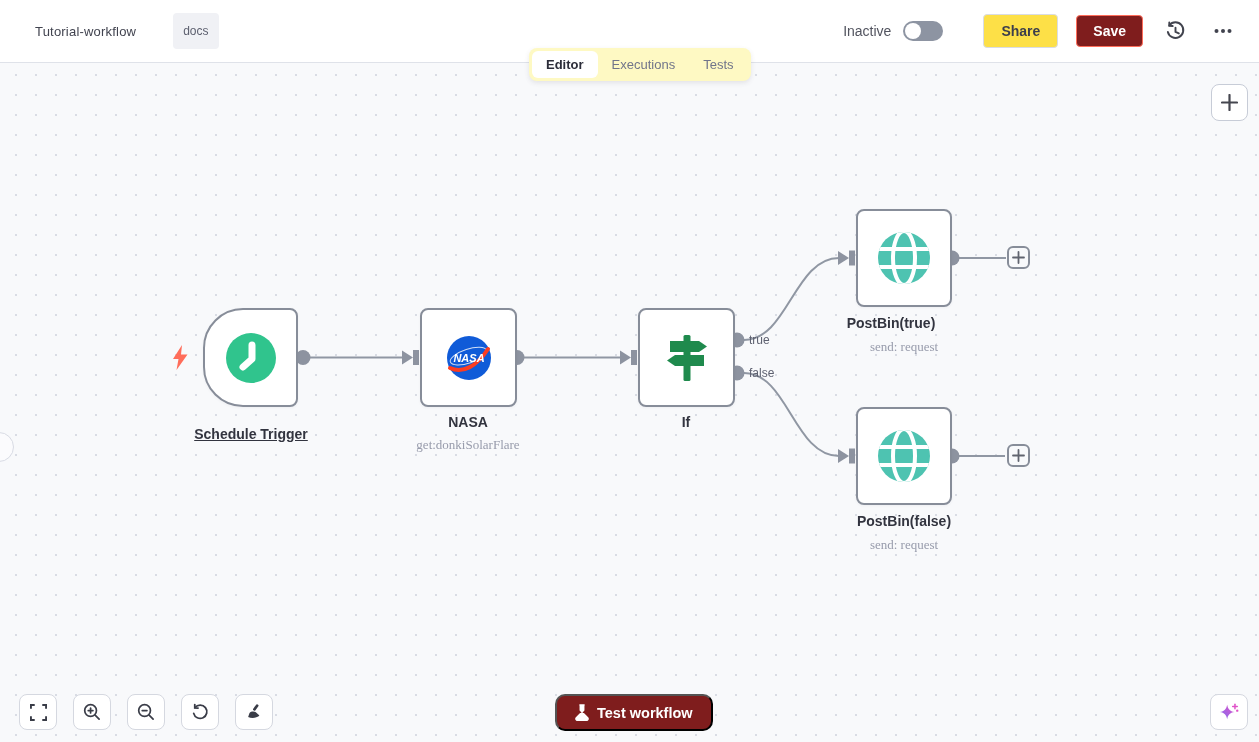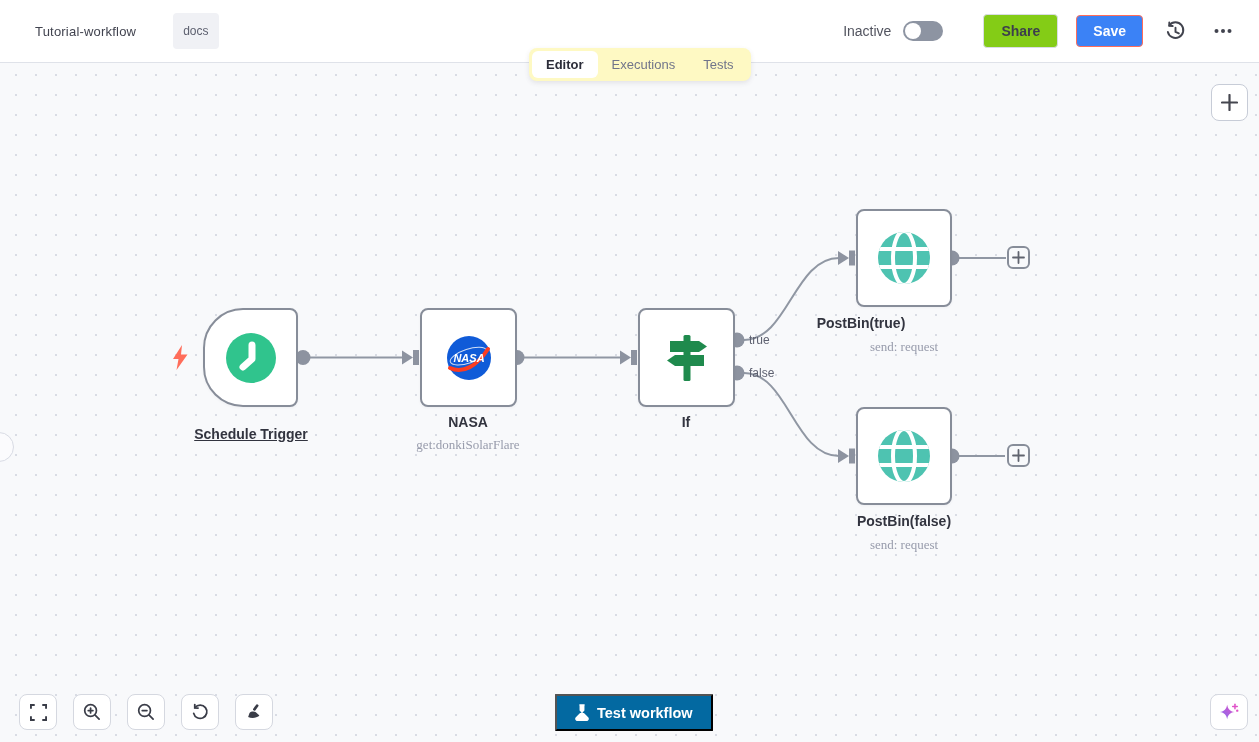--- a/index.html
+++ b/index.html
@@ -11,22 +11,22 @@
     position:absolute; top:0; left:0; width:100%; height:63px; background:#fff;
     border-bottom:1px solid #dfe2e9; display:flex; align-items:center; padding:0 20px; z-index:30;
   }
   .wf-title { margin-left:15px; font-size:13px; color:#41434f; font-weight:500; letter-spacing:.2px; }
   .wf-tag { margin-left:37px; background:#f0f1f5; color:#5c5f6e; font-size:12px; padding:11px 10px; border-radius:4px; }
   .header-spacer { flex:1; }
   .status-label { font-size:14px; color:#52545f; }
   .toggle { position:relative; width:40px; height:20px; background:#8d94a2; border-radius:10px; margin-left:12px; cursor:pointer; }
   .toggle .knob { position:absolute; left:2px; top:2px; width:16px; height:16px; background:#fff; border-radius:50%; }
   .btn { display:inline-flex; align-items:center; justify-content:center; height:32px; border-radius:4px; font-size:14px; font-weight:600; cursor:pointer; }
-  .btn-share { margin-left:40px; padding:16px 17px; background:#84cc16; border:1px solid #d9dce4; color:#3c3e4c; }
-  .btn-save { margin-left:18px; padding:0 16px; background:#3b82f6; border:1px solid #ff6d5a; color:#fff; }
+  .btn-share { margin-left:40px; padding:16px 17px; background:#fde047; border:1px solid #d9dce4; color:#3c3e4c; }
+  .btn-save { margin-left:18px; padding:0 16px; background:#7f1d1d; border:1px solid #ff6d5a; color:#fff; }
   .icon-btn { margin-left:16px; width:32px; height:32px; display:flex; align-items:center; justify-content:center; background:transparent; border:none; cursor:pointer; color:#41434e; }
 
   
   .tabbar {
     position:absolute; top:48px; left:529px; z-index:40; display:flex; align-items:center;
     background:#fef9c3; border-radius:8px; padding:3px; box-shadow:0 2px 5px rgba(70,66,86,.12);
   }
   .tab { padding:6px 14px; font-size:13px; color:#71758a; border-radius:6px; cursor:pointer; white-space:nowrap; }
   .tab.active { background:#fff; color:#2c2d39; font-weight:700; }
 
@@ -51,21 +51,21 @@
   .node-sub { position:absolute; z-index:11; text-align:center; font-size:13px; font-weight:400; color:#979bab; width:220px;font-family:Liberation Serif, serif; }
   .port-label { position:absolute; z-index:11; font-size:12px; color:#5e6170; }
 
   .plus-chip { position:absolute; z-index:11; width:23px; height:23px; border-radius:6px; background:#f8f9fb;
     border:2px solid #878d99; display:flex; align-items:center; justify-content:center; cursor:pointer; color:#60646f; }
   .panel-btn { position:absolute; display:flex; align-items:center; justify-content:center; background:#fff; cursor:pointer; z-index:20; }
   .add-node-btn { top:84px; left:1211px; width:37px; height:37px; border:1px solid #c7ccd7; border-radius:8px; color:#45464f; }
 
   
   .ctrl-btn { bottom:12px; width:38px; height:36px; border:1px solid #d5d8e0; border-radius:8px; color:#393c47; }
-  .test-btn { position:absolute; left:555px; top:694px; height:37px; padding:0 18px; background:#0369a1; border-radius:1px;
+  .test-btn { position:absolute; left:555px; top:694px; height:37px; padding:0 18px; background:#7f1d1d; border-radius:10px;
     display:flex; align-items:center; justify-content:center; gap:8px; color:#fff; font-size:14.5px; font-weight:700; cursor:pointer; z-index:20; }
   .ai-btn { bottom:12px; left:1210px; width:38px; height:36px; border:1px solid #d5d8e0; border-radius:8px; }
 </style>
 </head>
 <body>
 
 <div class="app">
 
   <div class="canvas">
     <div class="edge-handle"></div>
@@ -151,21 +151,21 @@
           </clipPath>
         </defs>
       <circle cx="0" cy="0" r="26" fill="#4ec3b1"></circle>
       <g clip-path="url(#gclip1)" stroke="#ffffff" stroke-width="4" fill="none">
         <ellipse cx="0" cy="0" rx="11" ry="27"></ellipse>
         <line x1="-27" y1="-9" x2="27" y2="-9"></line>
         <line x1="-27" y1="9" x2="27" y2="9"></line>
       </g>
     </svg>
   </div>
-  <div class="node-label" style="left:751px; top:315px;">PostBin(true)</div>
+  <div class="node-label" style="left:781px; top:315px;">PostBin(true)</div>
   <div class="node-sub" style="left:794px; top:339px;">send: request</div>
   <div class="plus-chip" style="left:1007px; top:246px;">
     <svg width="13" height="13" viewBox="0 0 13 13">
       <g stroke="#60646f" stroke-width="1.8" stroke-linecap="round">
           <line x1="6.5" y1="1" x2="6.5" y2="12"></line>
           <line x1="1" y1="6.5" x2="12" y2="6.5"></line>
         </g>
     </svg>
   </div>
 

